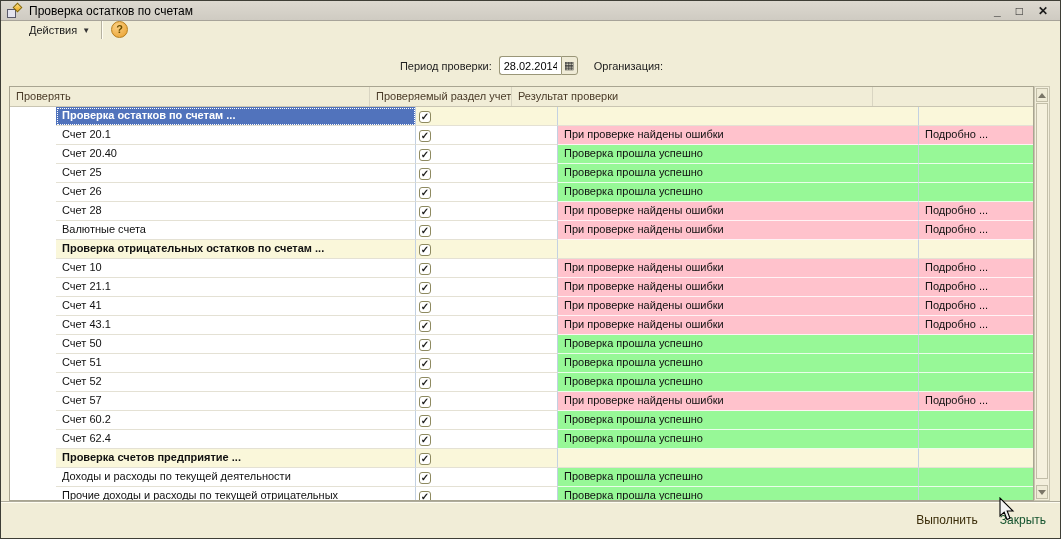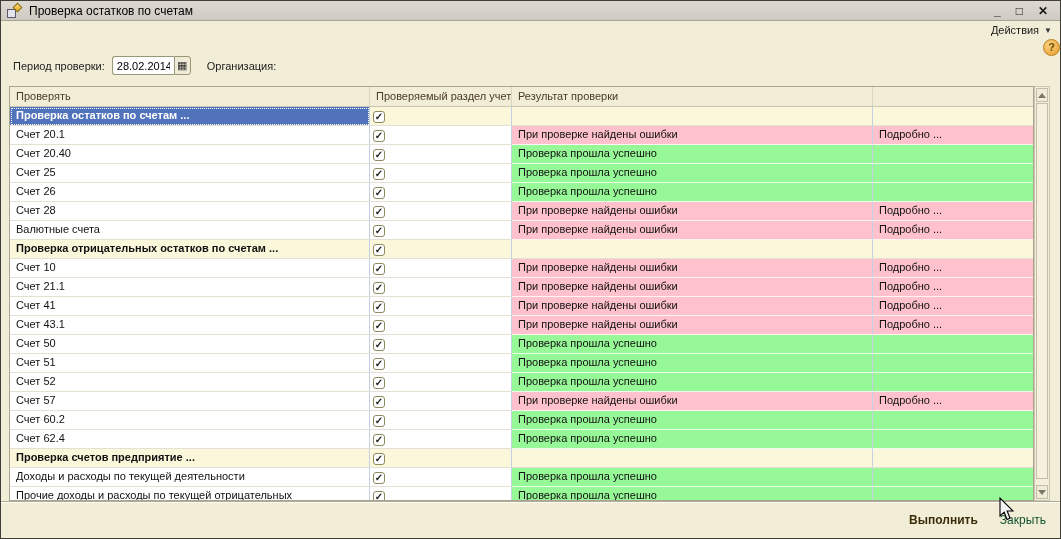--- a/index.html
+++ b/index.html
@@ -12,30 +12,30 @@
   
   .titlebar{height:20px;background:linear-gradient(#DDD9D0,#CFCBC2);
     display:flex;align-items:center;padding:0 12px 0 6px;border-bottom:1px solid #A7A399;}
   .titleicon{width:15px;height:14px;position:relative;flex:0 0 auto;}
   .titleicon .base{position:absolute;left:0;bottom:0;width:9px;height:9px;border:1px solid #5A5A6A;background:#E4E4EE;}
   .titleicon .gem{position:absolute;right:1px;top:0;width:7px;height:7px;background:linear-gradient(135deg,#FFE27A,#E8A41C);transform:rotate(45deg);border:1px solid #8A6A00;}
   .titletext{font-weight:normal;font-size:12px;color:#000;margin-left:7px;flex:1;white-space:nowrap;}
   .wincontrols{display:flex;gap:15px;font-weight:bold;color:#1a1a1a;font-size:12px;}
   .wincontrols span{cursor:default;line-height:14px;}
   
-  .toolbar{height:26px;display:flex;align-items:flex-end;padding:0 0;flex-direction:column;}
+  .toolbar{height:26px;display:flex;align-items:flex-start;padding:0 20px;}
   .actions-btn{display:flex;align-items:center;gap:5px;padding:3px 8px;font-size:11px;color:#1a1a1a;}
   .caret{font-size:8px;color:#333;}
   .tsep{width:1px;height:18px;background:#B5B1A0;box-shadow:1px 0 0 #FFFDF2;margin:0 9px 0 3px;}
   .help-btn{width:17px;height:17px;border-radius:50%;
     background:radial-gradient(circle at 35% 30%,#FBD083,#E89E2B);
     border:1px solid #B67F1E;color:#6A4E00;font-weight:bold;font-size:11px;
     line-height:15px;text-align:center;}
   
-  .params{height:37px;display:flex;align-items:center;padding:0 10px 0 12px;font-size:11px;}
+  .params{height:37px;display:flex;align-items:center;padding:0 10px 0 12px;font-size:11px;justify-content:center;}
   .params label{white-space:nowrap;}
   .field{display:flex;align-items:center;}
   .field input{height:19px;border:1px solid #9A9678;background:#fff;font-family:"Liberation Sans",sans-serif;font-size:11px;padding:0 4px;outline:none;color:#000;}
   .date-field{margin-left:7px;}
   .date-field input{width:62px;border-right:none;border-radius:3px 0 0 3px;}
   .fbtn-sq{height:19px;border:1px solid #9A9678;background:#EFEBD6;padding:0;
     display:flex;align-items:center;justify-content:center;font-family:"Liberation Sans",sans-serif;}
   .cal-btn{width:17px;border-radius:0 3px 3px 0;font-size:11px;color:#333;}
   .org-label{margin-left:16px;}
   .org-field{flex:1;margin-left:7px;margin-right:2px;}
@@ -43,21 +43,21 @@
   .dots-btn{width:21px;font-size:11px;font-weight:bold;color:#333;border-left:none;}
   .mag-btn{width:20px;border-left:none;border-radius:0 3px 3px 0;}
   
   .table-wrap{display:flex;margin:2px 6px 0 8px;height:415px;}
   .grid{width:1025px;border:1px solid #A9A591;background:#fff;overflow:hidden;}
   .hrow,.trow{display:grid;grid-template-columns:360px 142px 361px 1fr;}
   .hrow{height:20px;background:var(--form-bg);border-bottom:1px solid #C9C5B2;}
   .hcell{font-size:11px;line-height:19px;color:#4A3B28;padding-left:6px;
     border-right:1px solid #D9D5C2;white-space:nowrap;overflow:hidden;}
   .hcell:last-child{border-right:none;}
-  .trow{height:19px;}
+  .trow{height:19px;padding-left:46px;}
   .cell{border-right:1px solid var(--grid-line,#BFD0E2);border-bottom:1px solid #E4E1D4;
     background:#fff;font-size:11px;line-height:17px;padding:0 4px 0 6px;
     white-space:nowrap;overflow:hidden;color:#111;}
   .cell:last-child{border-right:none;}
   .trow.group .cell{background:var(--group-bg,#FAF7DA);font-weight:bold;}
   .cell.st-error{background:var(--error-bg,#FFC2CC);border-bottom-color:rgba(255,255,255,.8);}
   .cell.st-success{background:var(--success-bg,#97F897);border-bottom-color:rgba(255,255,255,.8);}
   .cell.selected{background:var(--selected-bg,#5173BC) !important;color:#fff;
     outline:1px dotted #fff;outline-offset:-2px;}
   .cell.chk{padding-left:3px;}
@@ -70,21 +70,21 @@
     display:flex;align-items:center;justify-content:center;}
   .sb-btn.up{top:1px;}
   .sb-btn.down{bottom:1px;}
   .tri-up{width:0;height:0;border-left:4px solid transparent;border-right:4px solid transparent;border-bottom:5px solid #7A7668;}
   .tri-down{width:0;height:0;border-left:4px solid transparent;border-right:4px solid transparent;border-top:5px solid #7A7668;}
   .sb-thumb{position:absolute;left:1px;right:1px;top:16px;height:376px;background:#F5F1DE;border:1px solid #C2BEA8;}
   
   .footer{height:37px;border-top:1px solid #AEAB9B;box-shadow:inset 0 1px 0 #FFFDF2;
     display:flex;justify-content:flex-end;align-items:center;gap:22px;padding-right:14px;}
   .fbtn{font-size:12px;color:#14532d;white-space:nowrap;}
-  .fbtn.run{font-weight:bold;color:#3A2C08;}
+  .fbtn.run{font-weight:normal;color:#3A2C08;}
   
   .cursor{position:absolute;left:997px;top:496px;z-index:9;pointer-events:none;}
 </style>
 </head>
 <body>
 
 <div class="window">
 
   <div class="titlebar">
     <span class="titleicon">

